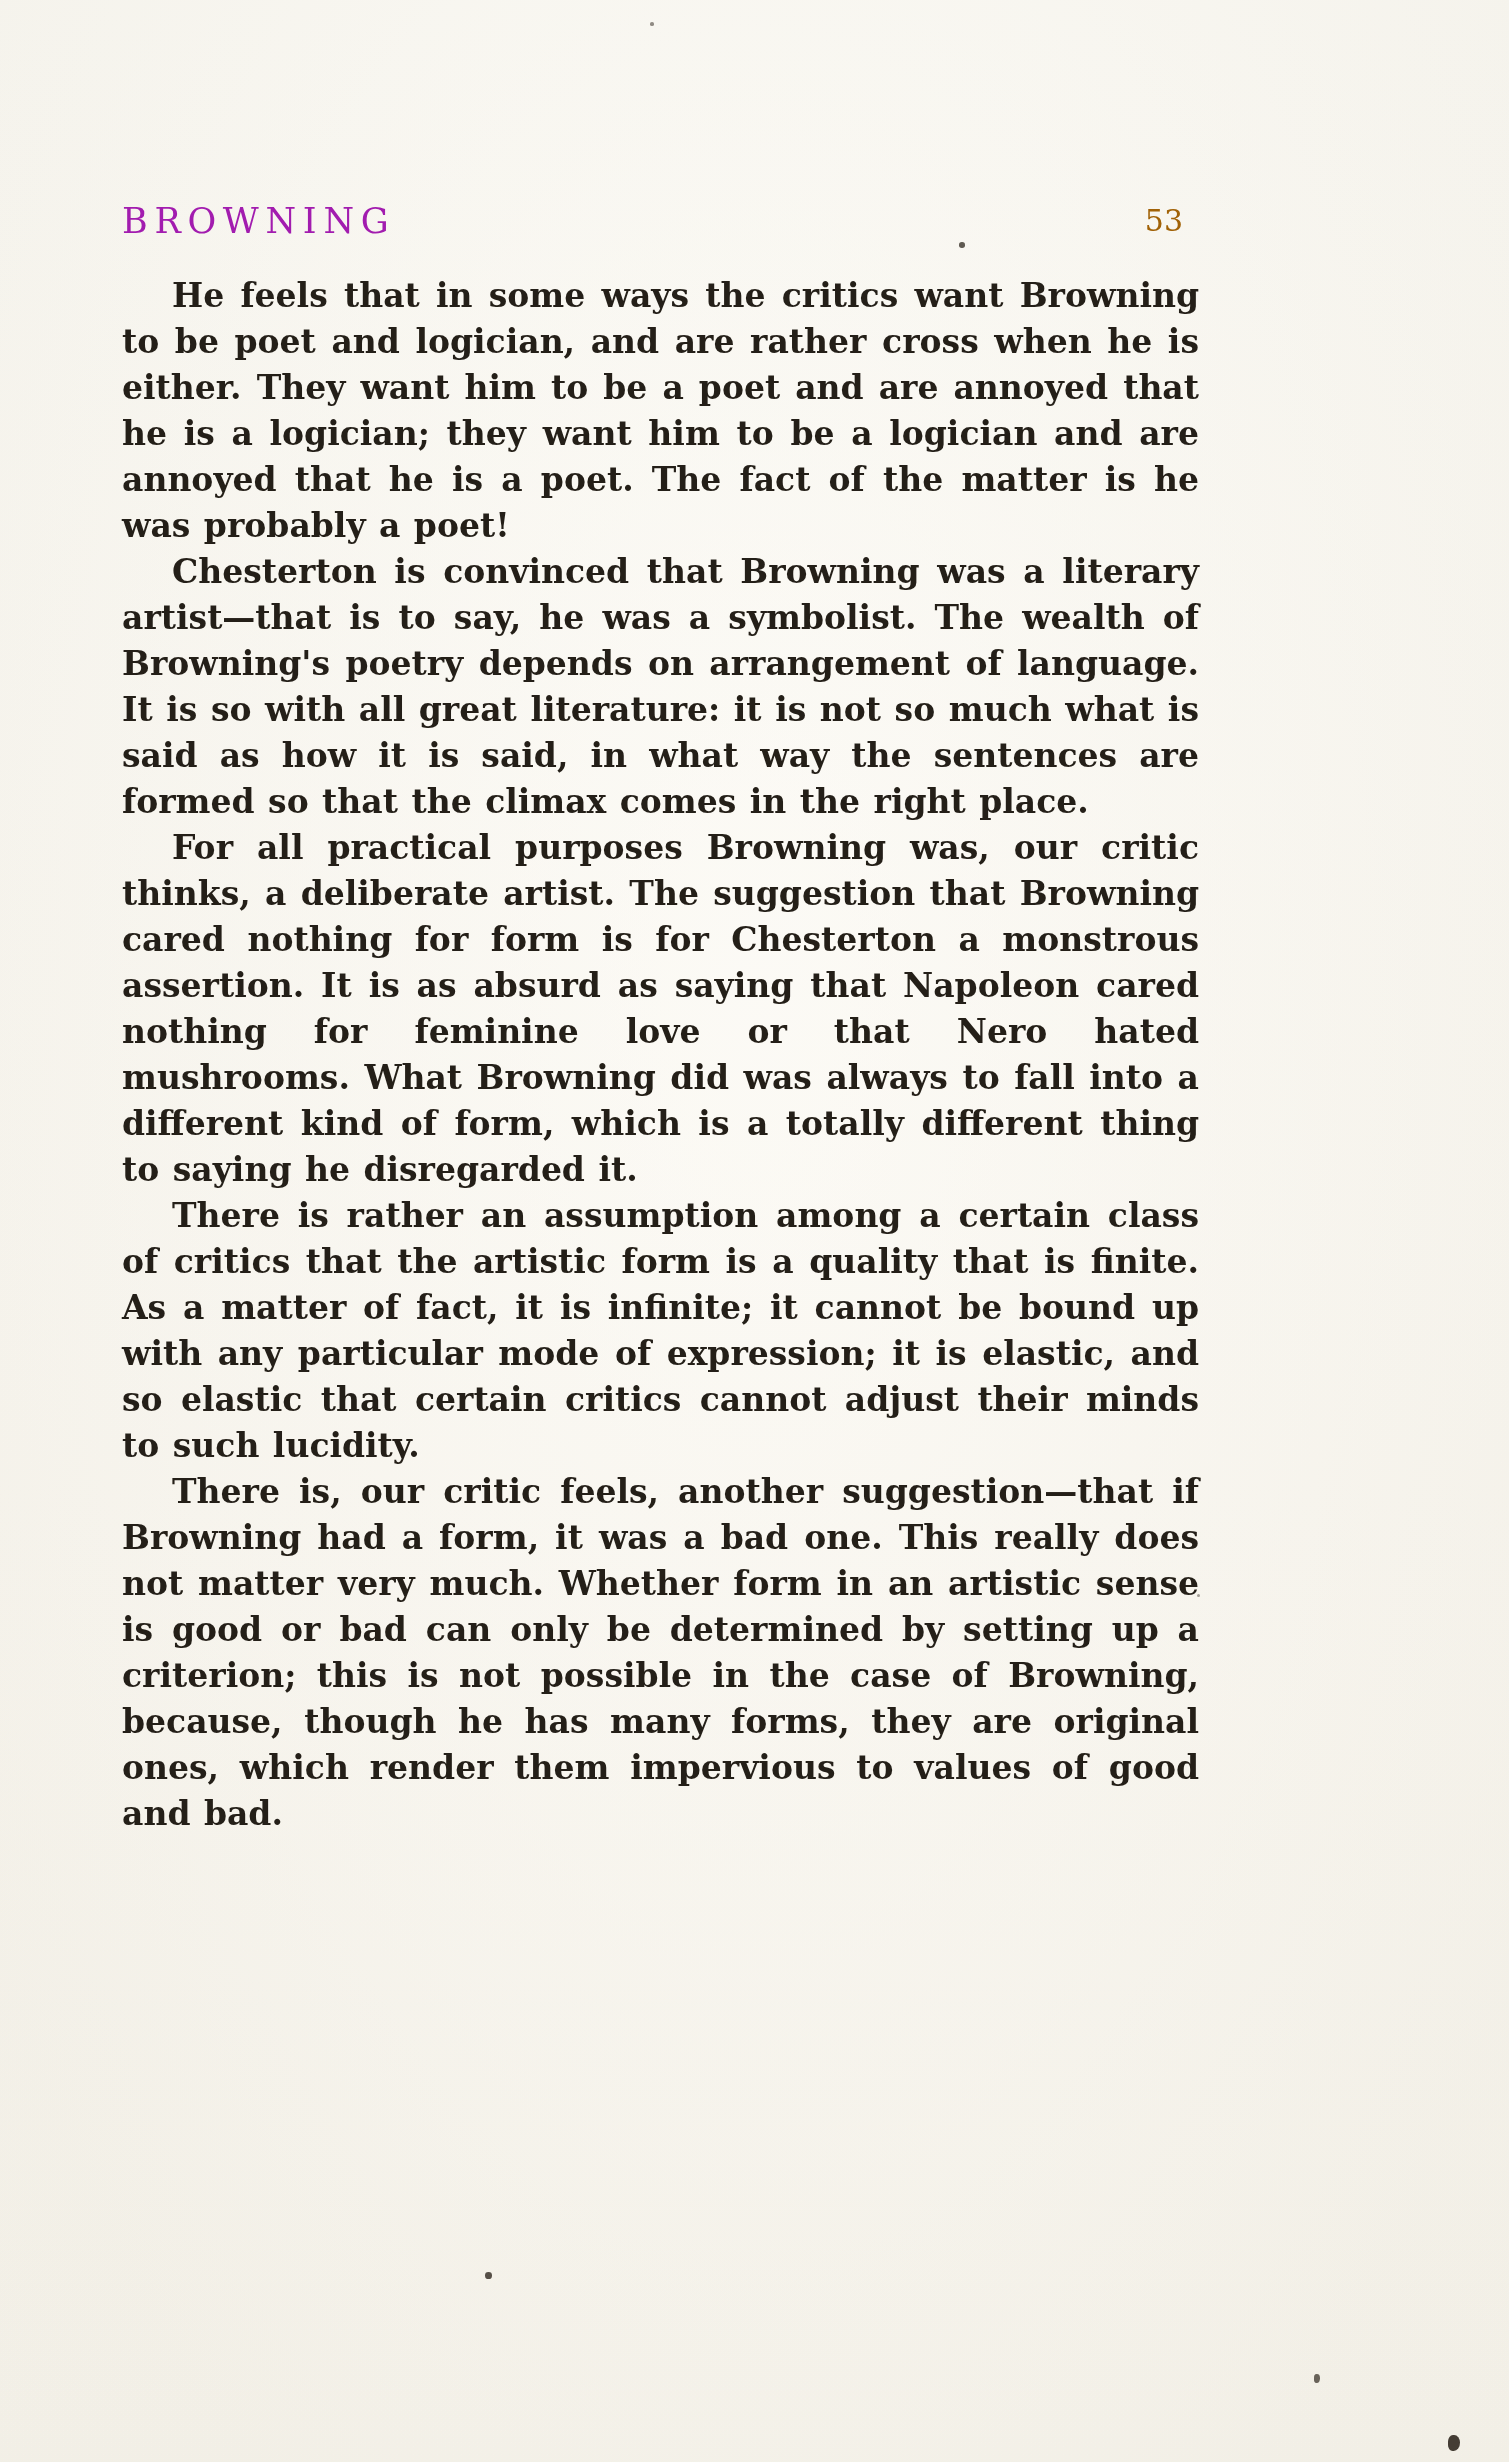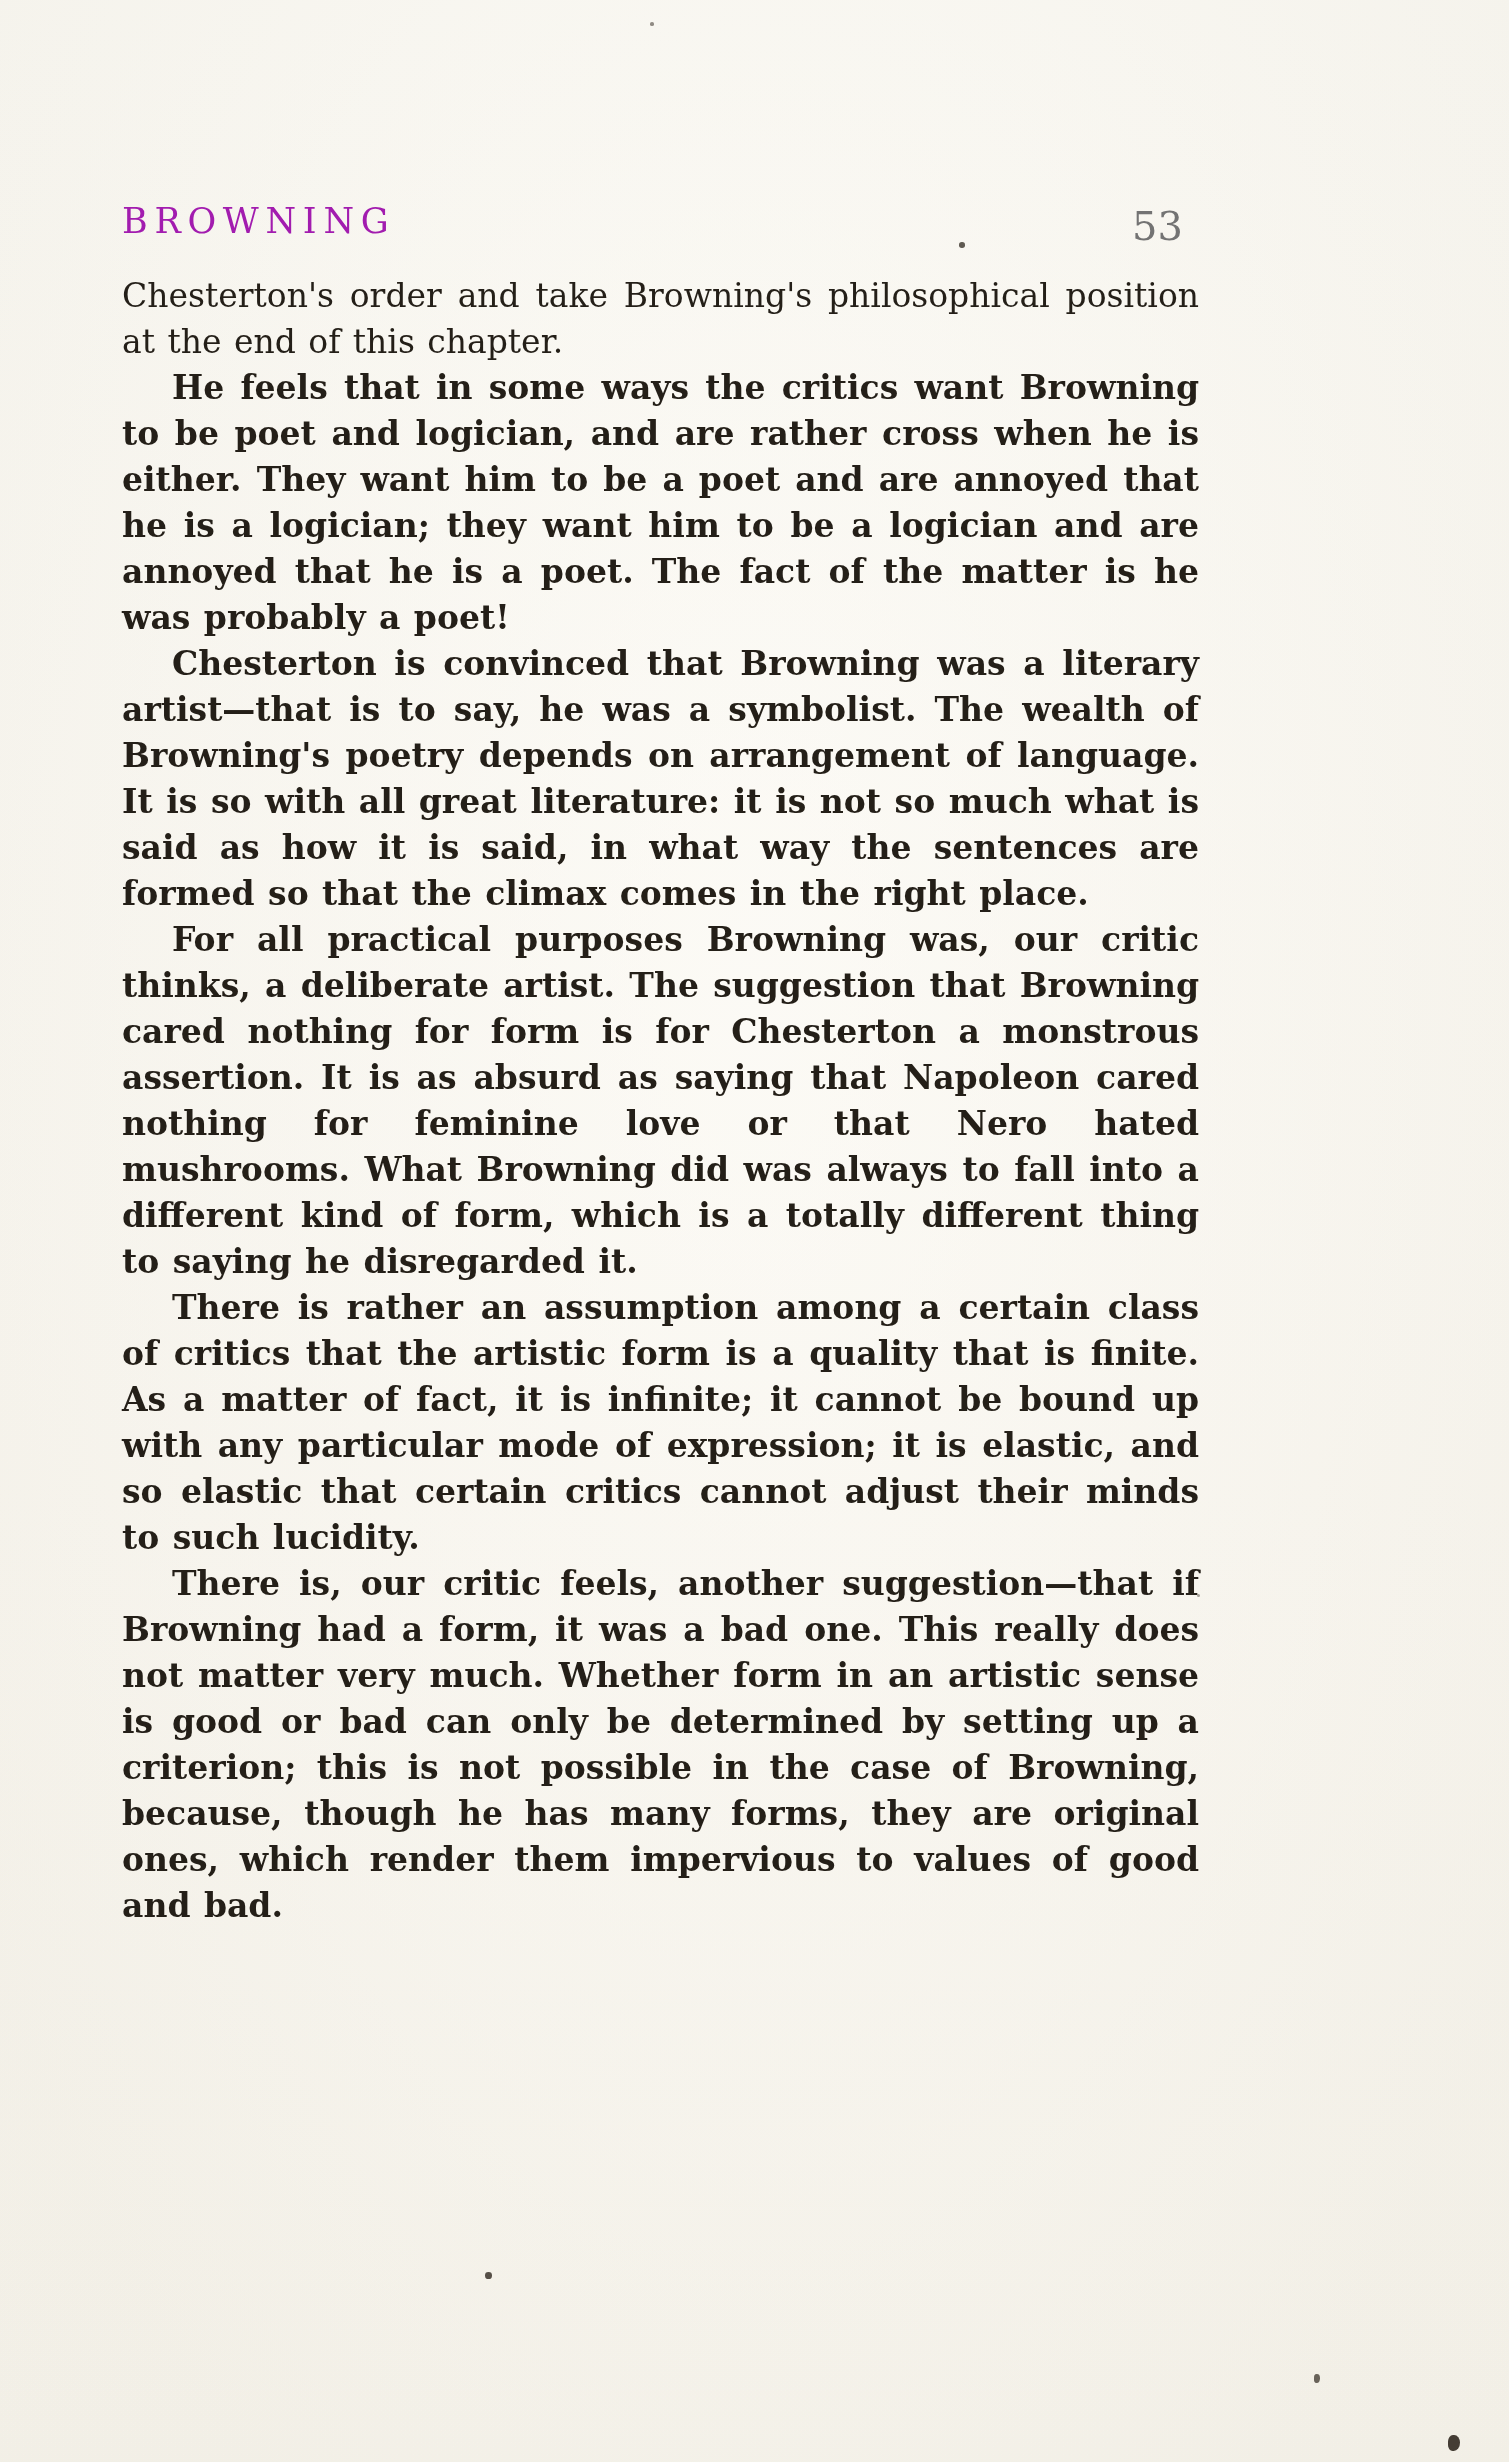--- a/index.html
+++ b/index.html
@@ -34,22 +34,22 @@
     right: 0;
     text-align: left;
     font-size: 35px;
     letter-spacing: 6.7px;
     color: #a21caf;
   }
   .page-number {
     position: absolute;
     right: 16px;
     top: 2.4px;
-    font-size: 40px;
-    color: #737373;
+    font-size: 30px;
+    color: #a16207;
   }
   .text-block {
     position: absolute;
     left: 122px;
     top: 273px;
     width: 1077px;
     font-size: 33px;
     line-height: 46px;
     text-align: justify;
     word-spacing: 0.06em;
@@ -78,21 +78,20 @@
 <body>
 
 <div class="page">
 
   <header class="page-header">
     <span class="running-title">BROWNING</span>
     <span class="page-number">53</span>
   </header>
 
   <main class="text-block" id="paragraphs">
-      <p class="">Chesterton's order and take Browning's philosophical position at the end of this chapter.</p>
       <p class="indent">He feels that in some ways the critics want Browning to be poet and logician, and are rather cross when he is either. They want him to be a poet and are annoyed that he is a logician; they want him to be a logician and are annoyed that he is a poet. The fact of the matter is he was probably a poet!</p>
       <p class="indent">Chesterton is convinced that Browning was a literary artist—that is to say, he was a symbolist. The wealth of Browning's poetry depends on arrangement of language. It is so with all great literature: it is not so much what is said as how it is said, in what way the sentences are formed so that the climax comes in the right place.</p>
       <p class="indent">For all practical purposes Browning was, our critic thinks, a deliberate artist. The suggestion that Browning cared nothing for form is for Chesterton a monstrous assertion. It is as absurd as saying that Napoleon cared nothing for feminine love or that Nero hated mushrooms. What Browning did was always to fall into a different kind of form, which is a totally different thing to saying he disregarded it.</p>
       <p class="indent">There is rather an assumption among a certain class of critics that the artistic form is a quality that is finite. As a matter of fact, it is infinite; it cannot be bound up with any particular mode of expression; it is elastic, and so elastic that certain critics cannot adjust their minds to such lucidity.</p>
       <p class="indent">There is, our critic feels, another suggestion—that if Browning had a form, it was a bad one. This really does not matter very much. Whether form in an artistic sense is good or bad can only be determined by setting up a criterion; this is not possible in the case of Browning, because, though he has many forms, they are original ones, which render them impervious to values of good and bad.</p>
     </main>
 
   <span class="ink-speck speck-top-center"></span>
   <span class="ink-speck speck-after-title"></span>
   <span class="ink-speck speck-right-margin"></span>

